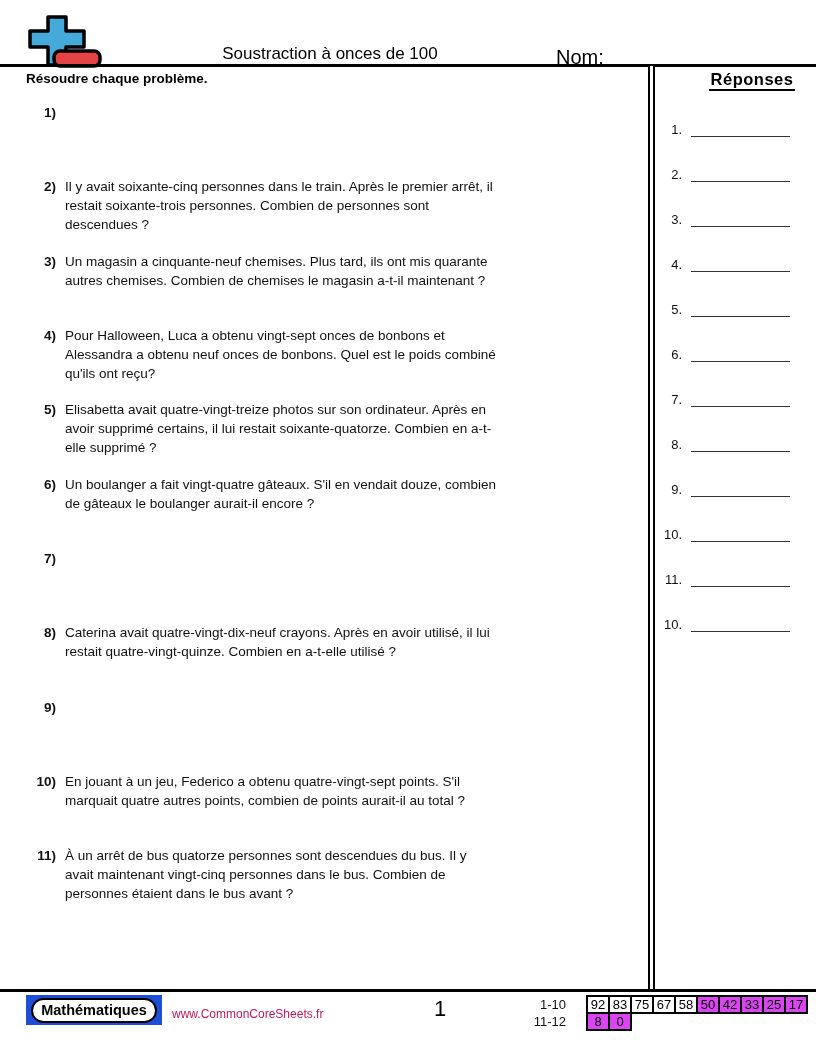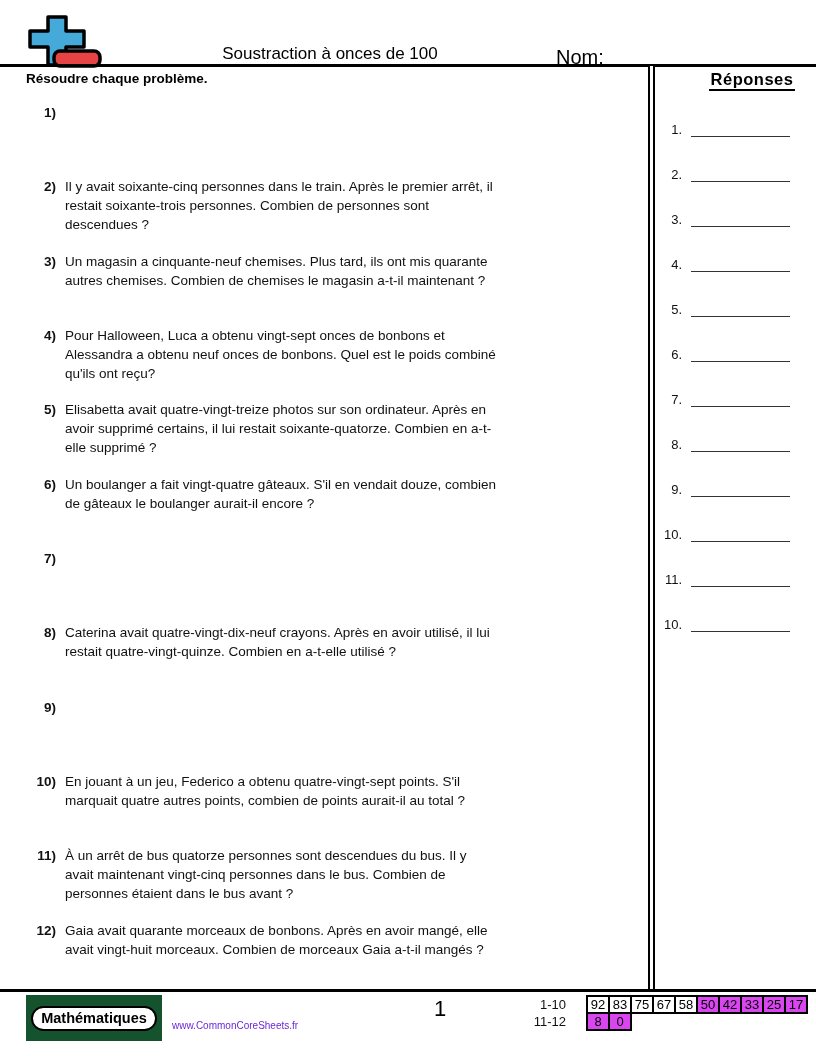--- a/index.html
+++ b/index.html
@@ -44,28 +44,28 @@
   .arow{
     position:absolute;left:0;width:160px;height:17px;
     display:flex;align-items:flex-end;
     padding:0;box-sizing:border-box;
   }
   .anum{width:26px;text-align:right;font-size:13px;line-height:15px;flex-shrink:0;}
   .ablank{flex:1;margin-left:9px;margin-right:26px;border-bottom:1.6px solid #333;height:4px;}
   
   .footer-rule{position:absolute;left:0;top:989px;width:816px;height:3px;background:#000;}
   .brand-badge{
-    position:absolute;left:26px;top:995px;width:136px;height:46px;
-    background:#14532d;display:flex;align-items:center;justify-content:center;
+    position:absolute;left:26px;top:995px;width:136px;height:30px;
+    background:#1d4ed8;display:flex;align-items:center;justify-content:center;
   }
   .brand-pill{
     background:#fff;border:2.5px solid #000;border-radius:15px;
     padding:2px 8px 3px 8px;font-size:14.5px;font-weight:bold;color:#000;white-space:nowrap;
   }
-  .site-url{position:absolute;left:172px;top:1007px;font-size:10px;color:#6d28d9;margin-top:13px;}
+  .site-url{position:absolute;left:172px;top:1007px;font-size:12px;color:#be185d;}
   .page-number{position:absolute;left:434px;top:996px;font-size:22px;color:#000;}
   .score-table{position:absolute;left:524px;top:995px;}
   .srow{display:flex;align-items:stretch;height:19px;}
   .slabel{
     width:42px;text-align:right;font-size:13px;line-height:19px;
     padding-right:20px;flex-shrink:0;
   }
   .scell{
     width:24px;box-sizing:border-box;border:2px solid #000;margin-left:-2px;
     font-size:13px;line-height:15px;text-align:center;background:#fff;color:#000;
@@ -122,24 +122,20 @@
   <div class="problem" style="top:698px">
     <span class="pnum">9)</span>
   </div>
   <div class="problem" style="top:772px">
     <span class="pnum">10)</span>
     <span class="ptext">En jouant à un jeu, Federico a obtenu quatre-vingt-sept points. S'il marquait quatre autres points, combien de points aurait-il au total ?</span>
   </div>
   <div class="problem" style="top:846px">
     <span class="pnum">11)</span>
     <span class="ptext">À un arrêt de bus quatorze personnes sont descendues du bus. Il y avait maintenant vingt-cinq personnes dans le bus. Combien de personnes étaient dans le bus avant ?</span>
-  </div>
-  <div class="problem" style="top:921px">
-    <span class="pnum">12)</span>
-    <span class="ptext">Gaia avait quarante morceaux de bonbons. Après en avoir mangé, elle avait vingt-huit morceaux. Combien de morceaux Gaia a-t-il mangés ?</span>
   </div>
 
   <div class="double-rule"></div>
 
   <div class="answers">
     <div class="answers-title">
       <span>Réponses</span>
     </div>
     <div class="arow" style="top:50px">
       <span class="anum">1.</span>

